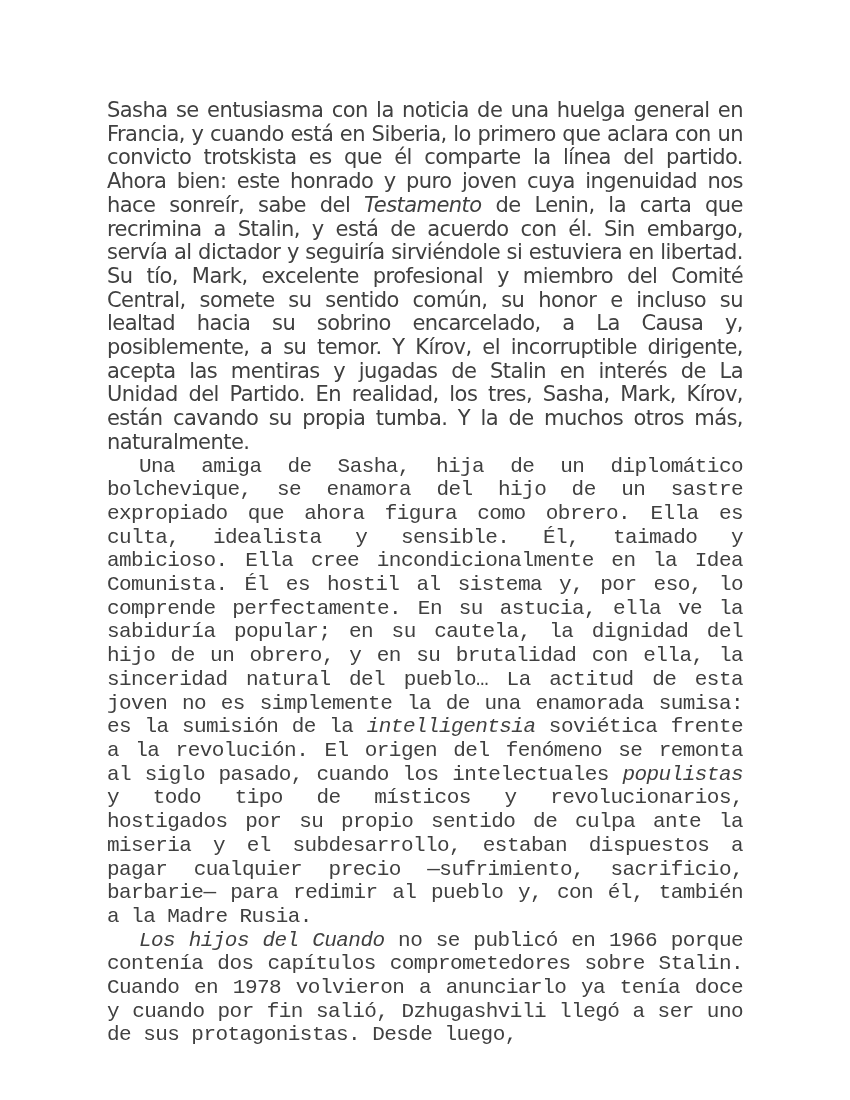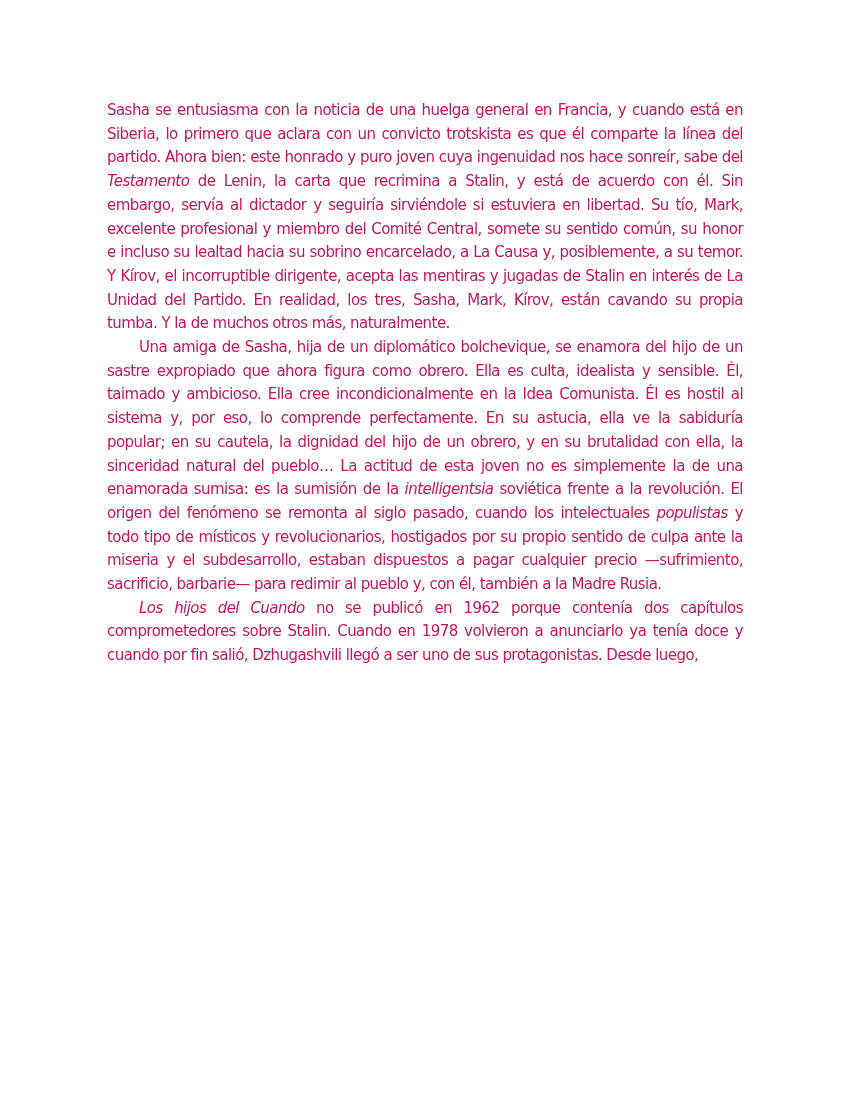--- a/index.html
+++ b/index.html
@@ -11,45 +11,46 @@
       width: 850px;
       height: 1100px;
       position: relative;
       overflow: hidden;
     }
     .page {
       position: absolute;
       left: 107px;
       top: 99px;
       width: 636px;
-      color: #be185d;
+      color: #404040;
       font-family: "DejaVu Sans", sans-serif;
-      font-size: 15px;
+      font-size: 21px;
       line-height: 23.7px;
       letter-spacing: -0.55px;
       word-spacing: 0px;
     }
     .para {
       margin: 0;
       text-align: justify;
       hyphens: none;
     }
     .para.indent {
       text-indent: 32px;
+      font-family: Liberation Mono, monospace;
     }
     .para em {
       font-style: italic;
     }
   </style>
 </head>
 <body>
 
 <div class="page">
   <p class="para">
     <span>Sasha se entusiasma con la noticia de una huelga general en Francia, y cuando está en Siberia, lo primero que aclara con un convicto trotskista es que él comparte la línea del partido. Ahora bien: este honrado y puro joven cuya ingenuidad nos hace sonreír, sabe del </span><em>Testamento</em><span> de Lenin, la carta que recrimina a Stalin, y está de acuerdo con él. Sin embargo, servía al dictador y seguiría sirviéndole si estuviera en libertad. Su tío, Mark, excelente profesional y miembro del Comité Central, somete su sentido común, su honor e incluso su lealtad hacia su sobrino encarcelado, a La Causa y, posiblemente, a su temor. Y Kírov, el incorruptible dirigente, acepta las mentiras y jugadas de Stalin en interés de La Unidad del Partido. En realidad, los tres, Sasha, Mark, Kírov, están cavando su propia tumba. Y la de muchos otros más, naturalmente.</span>
   </p>
   <p class="para indent">
     <span>Una amiga de Sasha, hija de un diplomático bolchevique, se enamora del hijo de un sastre expropiado que ahora figura como obrero. Ella es culta, idealista y sensible. Él, taimado y ambicioso. Ella cree incondicionalmente en la Idea Comunista. Él es hostil al sistema y, por eso, lo comprende perfectamente. En su astucia, ella ve la sabiduría popular; en su cautela, la dignidad del hijo de un obrero, y en su brutalidad con ella, la sinceridad natural del pueblo… La actitud de esta joven no es simplemente la de una enamorada sumisa: es la sumisión de la </span><em>intelligentsia</em><span> soviética frente a la revolución. El origen del fenómeno se remonta al siglo pasado, cuando los intelectuales </span><em>populistas</em><span> y todo tipo de místicos y revolucionarios, hostigados por su propio sentido de culpa ante la miseria y el subdesarrollo, estaban dispuestos a pagar cualquier precio —sufrimiento, sacrificio, barbarie— para redimir al pueblo y, con él, también a la Madre Rusia.</span>
   </p>
   <p class="para indent">
-    <em>Los hijos del Cuando</em><span> no se publicó en 1962 porque contenía dos capítulos comprometedores sobre Stalin. Cuando en 1978 volvieron a anunciarlo ya tenía doce y cuando por fin salió, Dzhugashvili llegó a ser uno de sus protagonistas. Desde luego,</span>
+    <em>Los hijos del Cuando</em><span> no se publicó en 1966 porque contenía dos capítulos comprometedores sobre Stalin. Cuando en 1978 volvieron a anunciarlo ya tenía doce y cuando por fin salió, Dzhugashvili llegó a ser uno de sus protagonistas. Desde luego,</span>
   </p>
 </div>
 
 </body></html>

